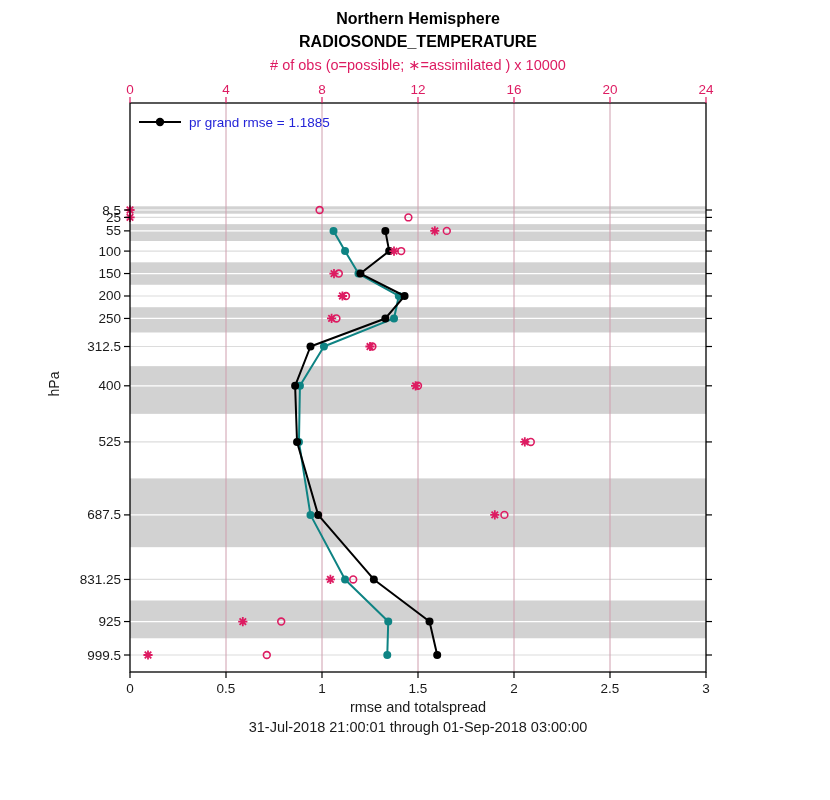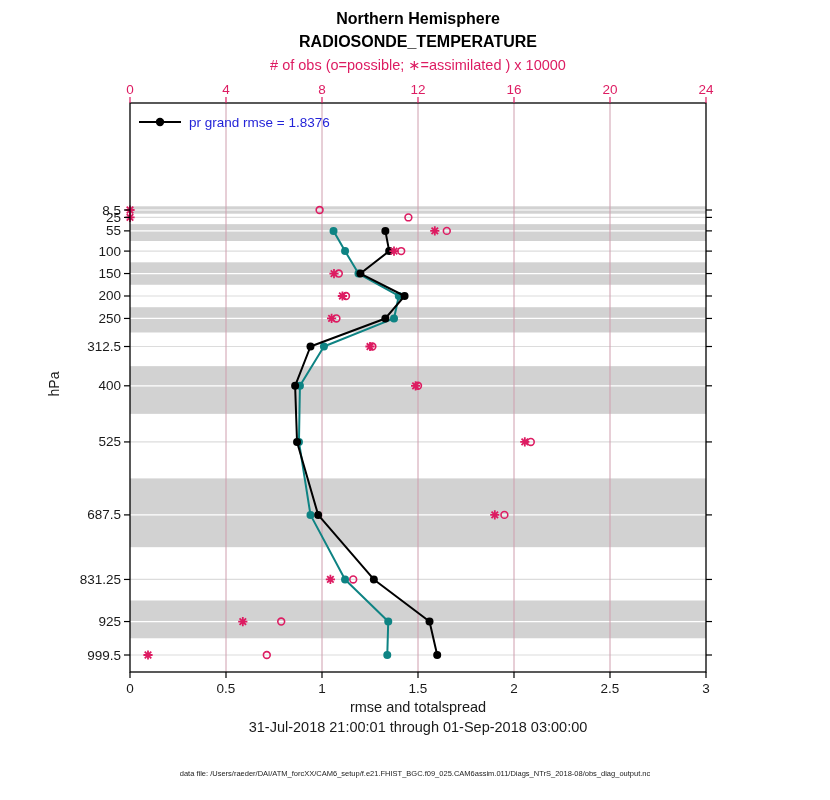--- a/index.html
+++ b/index.html
@@ -183,22 +183,21 @@
   <div id="title1" class="abs title-line">Northern Hemisphere</div>
   <div id="title2" class="abs title-line">RADIOSONDE_TEMPERATURE</div>
   <div id="toplabel" class="abs" style="color: rgb(221, 28, 98);"># of obs (o=possible; ∗=assimilated ) x 10000</div>
 
   <div id="legend" class="abs">
     <div class="legend-row">
       <svg width="46" height="12">
         <line x1="2" y1="6" x2="44" y2="6" stroke-width="2.2" stroke="#000000"></line>
         <circle cx="23" cy="6" r="4.2" fill="#000000"></circle>
       </svg>
-      <span class="legend-label" style="color: rgb(36, 36, 216);">pr grand rmse = 1.8376</span>
+      <span class="legend-label" style="color: rgb(36, 36, 216);">pr grand rmse = 1.1885</span>
     </div>
   </div>
 
   <div id="ylabel" class="abs">hPa</div>
   <div id="xlabel" class="abs">rmse and totalspread</div>
   <div id="subtitle" class="abs">31-Jul-2018 21:00:01 through 01-Sep-2018 03:00:00</div>
-  <div id="footer" class="abs">data file: /Users/raeder/DAI/ATM_forcXX/CAM6_setup/f.e21.FHIST_BGC.f09_025.CAM6assim.011/Diags_NTrS_2018-08/obs_diag_output.nc</div>
 
 </div>
 
 </body></html>

